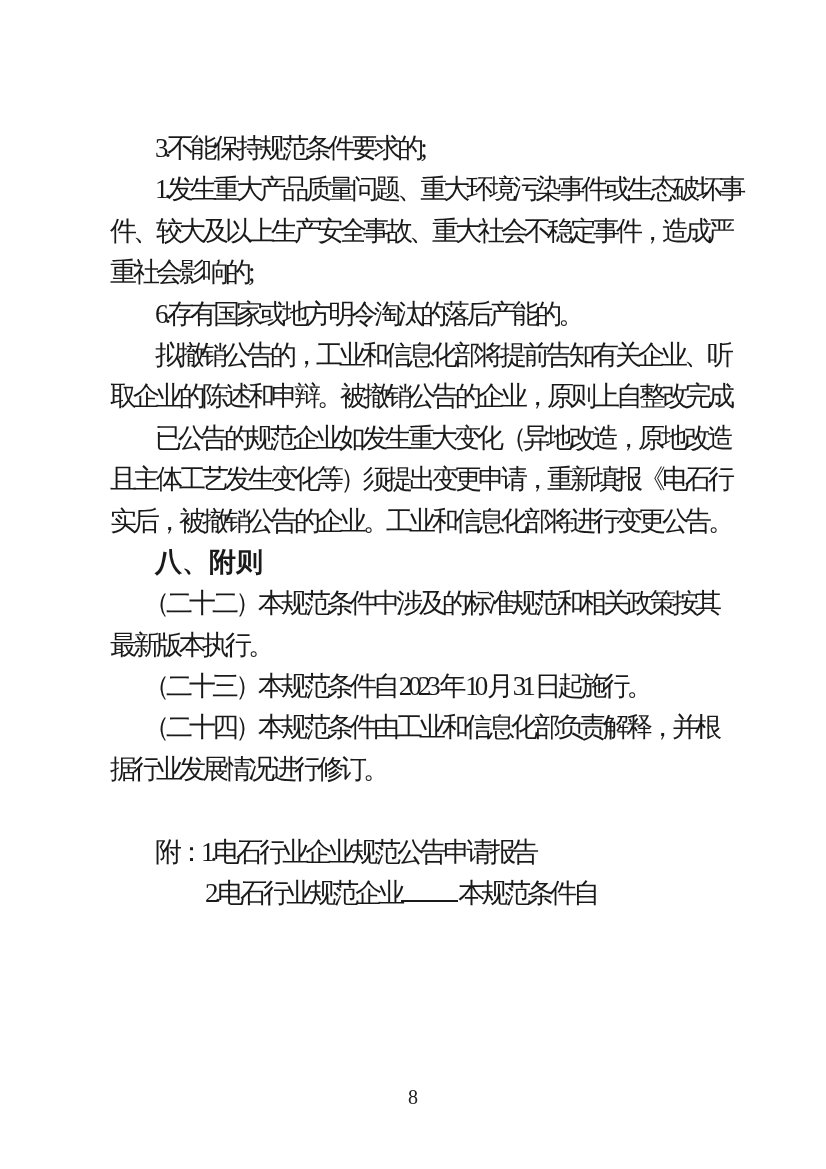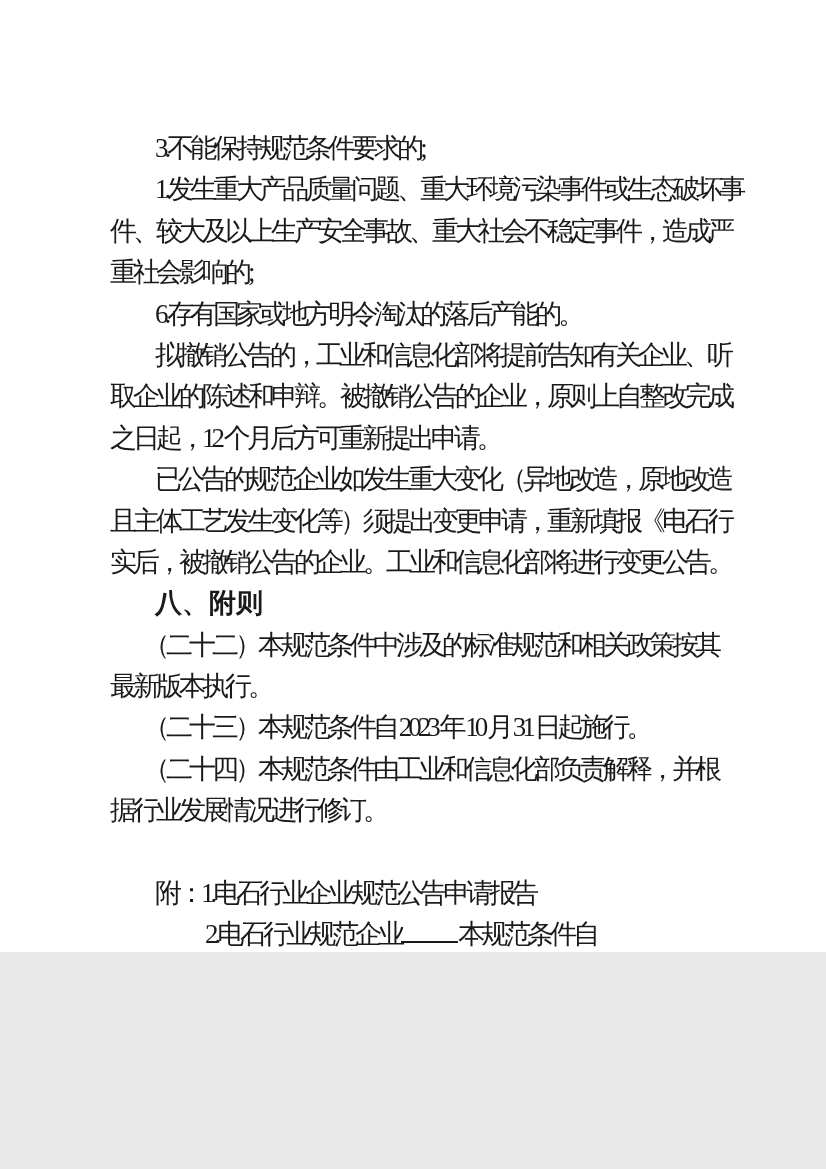--- a/index.html
+++ b/index.html
@@ -1,19 +1,19 @@
 <!DOCTYPE html>
 <html><head>
 <meta charset="utf-8">
 <style>
   html, body { margin: 0; padding: 0; background: #e8e8e8; }
   .page {
     position: relative;
     width: 826px;
-    height: 952px;
+    height: 1169px;
     margin: 0 auto;
     background: #ffffff;
     color: #1a1a1a;
     font-family: "Liberation Serif", "DejaVu Serif", serif;
     overflow: hidden;
   }
   .content {
     position: absolute;
     left: 110px;
     top: 128px;
@@ -58,21 +58,20 @@
 
 <div class="page">
   <div class="content" id="lines">
       <div class="line indent">3.不能保持规范条件要求的;</div>
       <div class="line indent">1.发生重大产品质量问题、重大环境污染事件或生态破坏事</div>
       <div class="line">件、较大及以上生产安全事故、重大社会不稳定事件，造成严</div>
       <div class="line">重社会影响的;</div>
       <div class="line indent">6.存有国家或地方明令淘汰的落后产能的。</div>
       <div class="line indent">拟撤销公告的，工业和信息化部将提前告知有关企业、听</div>
       <div class="line">取企业的陈述和申辩。被撤销公告的企业，原则上自整改完成</div>
-      <div class="line">之日起，12 个月后方可重新提出申请。</div>
       <div class="line indent">已公告的规范企业如发生重大变化（异地改造，原地改造</div>
       <div class="line">且主体工艺发生变化等）须提出变更申请，重新填报《电石行</div>
       <div class="line">实后，被撤销公告的企业。工业和信息化部将进行变更公告。</div>
       <div class="line indent heading">八、附则</div>
       <div class="line indent-paren">（二十二）本规范条件中涉及的标准规范和相关政策按其</div>
       <div class="line">最新版本执行。</div>
       <div class="line indent-paren">（二十三）本规范条件自 2023 年 10 月 31 日起施行。</div>
       <div class="line indent-paren">（二十四）本规范条件由工业和信息化部负责解释，并根</div>
       <div class="line">据行业发展情况进行修订。</div>
       <div class="line blank"></div>

